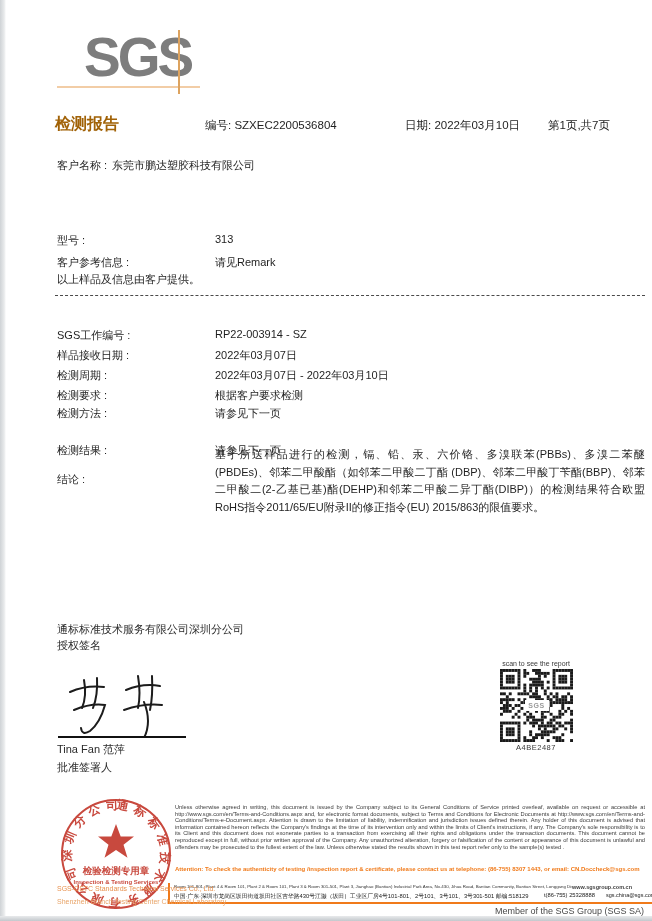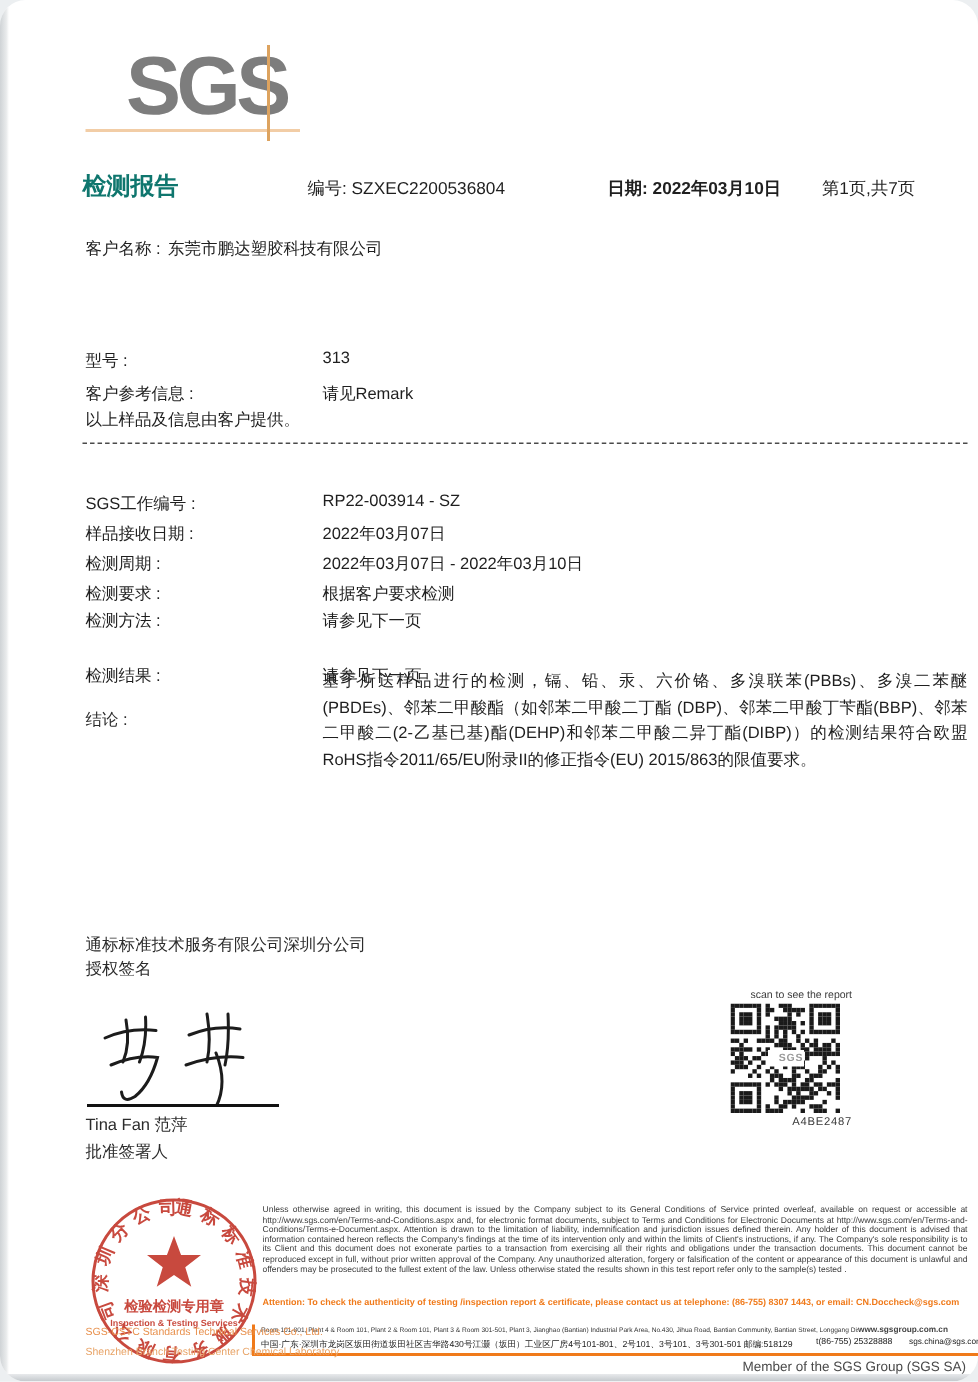--- a/index.html
+++ b/index.html
@@ -1,31 +1,31 @@
 <!DOCTYPE html>
 <html><head>
 <meta charset="utf-8">
 <style>
   html,body{margin:0;padding:0;background:#eceff1;}
   .page{
     position:relative;width:652px;height:921px;background:#ffffff;overflow:hidden;
-    font-family:"Liberation Sans","DejaVu Sans",sans-serif;color:#2b2b2b;border-radius:17px;
+    font-family:"Liberation Sans","DejaVu Sans",sans-serif;color:#2b2b2b;
   }
   .edge-left{position:absolute;left:0;top:0;width:6px;height:921px;background:linear-gradient(90deg,#cfd3d6,#e9ebec 70%,#fff);}
   .edge-bottom{position:absolute;left:0;top:916px;width:652px;height:5px;background:linear-gradient(180deg,#e8eaec,#c3c8cc);}
 
   
   .logo-text{position:absolute;left:84px;top:30px;font-size:55px;font-weight:bold;color:#7d7d7d;letter-spacing:-3px;font-stretch:condensed;line-height:1;}
   .logo-hline{position:absolute;left:57px;top:86px;width:143px;height:2px;background:#f2cda6;}
   .logo-vline{position:absolute;left:178px;top:30px;width:2px;height:64px;background:#dda35f;}
 
   
-  .doc-title{position:absolute;left:55px;top:114px;font-size:16px;font-weight:bold;color:#0f766e;}
+  .doc-title{position:absolute;left:55px;top:114px;font-size:16px;font-weight:bold;color:#a16207;}
   .title-meta{position:absolute;top:118px;font-size:11.5px;color:#1f1f1f;}
-  .m-no{left:205px;} .m-date{left:405px;font-weight:bold;} .m-page{left:548px;}
+  .m-no{left:205px;} .m-date{left:405px;} .m-page{left:548px;}
 
   
   .row{position:absolute;left:0;width:580px;height:16px;font-size:11px;color:#1f1f1f;}
   .row .lbl{position:absolute;left:57px;white-space:nowrap;}
   .row .val{position:absolute;left:215px;white-space:nowrap;}
   .row.client .val{left:112px;}
   .note{position:absolute;left:57px;top:272px;font-size:11px;color:#1f1f1f;}
   .dashline{position:absolute;left:55px;top:295px;width:590px;border-top:1.5px dashed #4a4a4a;}
 
   .conclusion-lbl{position:absolute;left:57px;top:448px;font-size:11px;margin-top:24px;}
@@ -33,21 +33,21 @@
 
   
   .sig-company{position:absolute;left:57px;top:622px;font-size:11px;}
   .sig-auth{position:absolute;left:57px;top:638px;font-size:11px;}
   .sig-svg{position:absolute;left:60px;top:668px;}
   .sig-line{position:absolute;left:58px;top:736px;width:128px;height:1.5px;background:#111;}
   .sig-name{position:absolute;left:57px;top:742px;font-size:11px;}
   .sig-role{position:absolute;left:57px;top:760px;font-size:11px;}
 
   
-  .qr-wrap{position:absolute;left:478px;top:660px;width:90px;text-align:right;}
+  .qr-wrap{position:absolute;left:491px;top:660px;width:90px;text-align:center;}
   .qr-caption{font-size:7px;color:#3a3a3a;margin-bottom:2px;}
   .qr-box{position:relative;width:73px;height:73px;margin:0 auto;background:#fff;}
   .qr-center{position:absolute;left:25px;top:31px;width:24px;height:11px;background:#fff;font-size:7px;font-weight:bold;color:#9a9a9a;line-height:11px;letter-spacing:0.5px;}
   .qr-code-text{font-size:7.5px;color:#3a3a3a;margin-top:1px;letter-spacing:0.5px;}
 
   
   .stamp{position:absolute;left:56px;top:794px;width:120px;height:120px;opacity:0.92;}
   .stamp-co-en{position:absolute;left:57px;top:884px;width:190px;font-size:7px;color:#e8914e;line-height:9px;z-index:1;}
   .stamp-lab-en{position:absolute;left:57px;top:897px;width:190px;font-size:7px;color:#e8a468;line-height:9px;z-index:1;}
 

